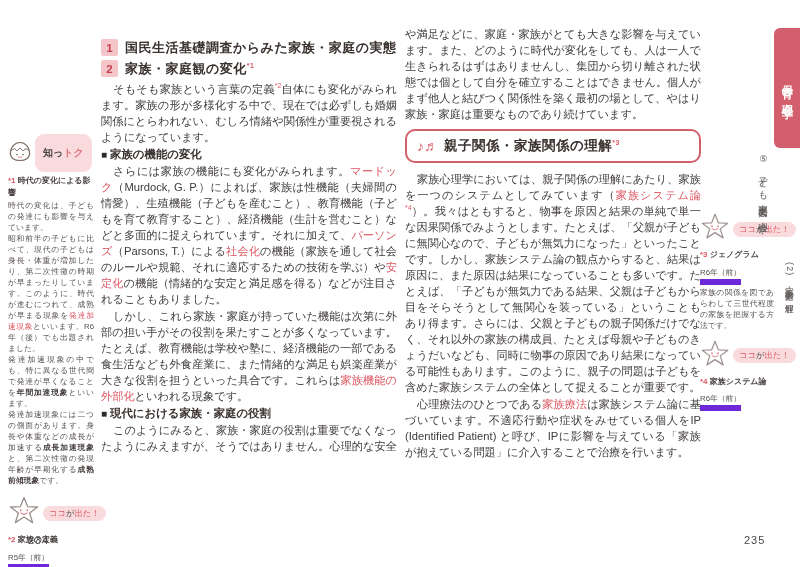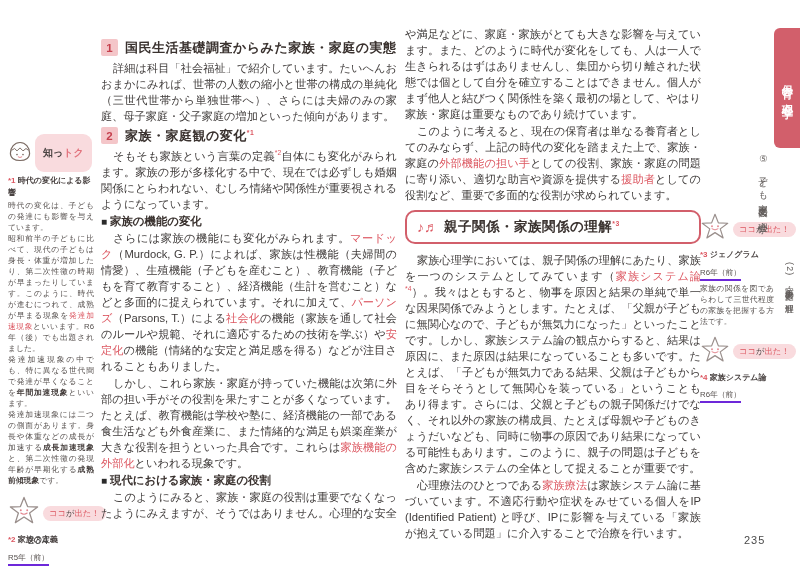--- a/index.html
+++ b/index.html
@@ -33,21 +33,21 @@
   .rmargin{position:absolute;left:700px;top:212px;width:74px;}
   .mrow{display:flex;align-items:center;gap:3px;margin-bottom:3px;}
   .pill{background:#f9dbde;border-radius:9px;padding:2px 6px;font-size:8.3px;font-weight:normal;
         color:#dc5660;white-space:nowrap;}
   .mnote-title{font-size:8px;font-weight:bold;line-height:11.5px;color:#4a4342;margin-top:0;
                text-align:left;}
   .mnote-body{font-size:7.8px;line-height:11px;color:#56504e;text-align:justify;
               white-space:pre-line;margin-top:2px;}
   .spot-title{font-size:8px;font-weight:bold;line-height:11.5px;color:#4a4342;margin-top:2px;}
   .spot-year{font-size:7.8px;color:#56504e;margin-top:2px;display:inline-block;
-             border-bottom:2px solid #6d28d9;padding-bottom:1px;}
+             border-bottom:6px solid #6d28d9;padding-bottom:1px;}
   .staricon{flex:0 0 auto;}
   .eggicon{flex:0 0 auto;}
   .ktpill{background:#f9dbde;border-radius:9px;padding:12px 8px;font-size:10px;font-weight:bold;color:#4a4342;white-space:nowrap;text-align:right;}
   .ktpill .pink{color:#e2737d;}
   
   .pageno{position:absolute;font-size:11px;color:#4a4a4a;letter-spacing:1px;}
   .pageno.left{left:28px;top:534px;text-align:right;}
   .pageno.right{left:744px;top:534px;text-align:right;}
   
   .tab{position:absolute;left:774px;top:28px;width:26px;height:120px;background:#d25f6b;
@@ -95,37 +95,35 @@
     </div>
     <div class="spot-title"><span class="r">*2 </span><span>家族の定義</span></div>
     <span class="spot-year">R5年（前）</span>
   </aside>
 
   <main class="main-col lmain">
     <div class="sec-h">
       <span class="numbox">1</span>
       <span class="sec-title">国民生活基礎調査からみた家族・家庭の実態</span>
     </div>
-    <p class="para"><span>詳細は科目「社会福祉」で紹介しています。たいへんおおまかにみれば、世帯の人数の縮小と世帯の構成の単純化（三世代世帯から単独世帯へ）、さらには夫婦のみの家庭、母子家庭・父子家庭の増加といった傾向があります。</span></p>
 
     <div class="sec-h">
       <span class="numbox">2</span>
       <span class="sec-title"><span>家族・家庭観の変化</span><span class="sup">*1</span></span>
     </div>
     <p class="para"><span>そもそも家族という言葉の定義</span><span class="sup">*2</span><span>自体にも変化がみられます。家族の形が多様化する中で、現在では必ずしも婚姻関係にとらわれない、むしろ情緒や関係性が重要視されるようになっています。</span></p>
     <div class="subhead"><span class="sq">■</span><span>家族の機能の変化</span></div>
     <p class="para"><span>さらには家族の機能にも変化がみられます。</span><span class="r">マードック</span><span>（Murdock, G. P.）によれば、家族は性機能（夫婦間の情愛）、生殖機能（子どもを産むこと）、教育機能（子どもを育て教育すること）、経済機能（生計を営むこと）などと多面的に捉えられています。それに加えて、</span><span class="r">パーソンズ</span><span>（Parsons, T.）による</span><span class="r">社会化</span><span>の機能（家族を通して社会のルールや規範、それに適応するための技術を学ぶ）や</span><span class="r">安定化</span><span>の機能（情緒的な安定と満足感を得る）などが注目されることもありました。</span></p>
     <p class="para"><span>しかし、これら家族・家庭が持っていた機能は次第に外部の担い手がその役割を果たすことが多くなっています。たとえば、教育機能は学校や塾に、経済機能の一部である食生活なども外食産業に、また情緒的な満足も娯楽産業が大きな役割を担うといった具合です。これらは</span><span class="r">家族機能の外部化</span><span>といわれる現象です。</span></p>
     <div class="subhead"><span class="sq">■</span><span>現代における家族・家庭の役割</span></div>
     <p class="para"><span>このようにみると、家族・家庭の役割は重要でなくなったようにみえますが、そうではありません。心理的な安全</span></p>
   </main>
 
   <main class="main-col rmain">
     <p class="para noind"><span>や満足などに、家庭・家族がとても大きな影響を与えています。また、どのように時代が変化をしても、人は一人で生きられるはずはありませんし、集団から切り離された状態では個として自分を確立することはできません。個人がまず他人と結びつく関係性を築く最初の場として、やはり家族・家庭は重要なものであり続けています。</span></p>
-    <p class="para"><span>このように考えると、現在の保育者は単なる養育者としてのみならず、上記の時代の変化を踏まえた上で、家族・家庭の</span><span class="r">外部機能の担い手</span><span>としての役割、家族・家庭の問題に寄り添い、適切な助言や資源を提供する</span><span class="r">援助者</span><span>としての役割など、重要で多面的な役割が求められています。</span></p>
     <div class="headline">
       <span class="mus">♪♬</span>
       <span class="ht"><span>親子関係・家族関係の理解</span><span class="sup">*3</span></span>
     </div>
     <p class="para"><span>家族心理学においては、親子関係の理解にあたり、家族を一つのシステムとしてみています（</span><span class="r">家族システム論</span><span class="sup">*4</span><span>）。我々はともすると、物事を原因と結果の単純で単一な因果関係でみようとします。たとえば、「父親が子どもに無関心なので、子どもが無気力になった」といったことです。しかし、家族システム論の観点からすると、結果は原因に、また原因は結果になっていることも多いです。たとえば、「子どもが無気力である結果、父親は子どもから目をそらそうとして無関心を装っている」ということもあり得ます。さらには、父親と子どもの親子関係だけでなく、それ以外の家族の構成員、たとえば母親や子どものきょうだいなども、同時に物事の原因であり結果になっている可能性もあります。このように、親子の問題は子どもを含めた家族システムの全体として捉えることが重要です。</span></p>
     <p class="para"><span>心理療法のひとつである</span><span class="r">家族療法</span><span>は家族システム論に基づいています。不適応行動や症状をみせている個人をIP (Identified Patient) と呼び、IPに影響を与えている「家族が抱えている問題」に介入することで治療を行います。</span></p>
   </main>
 
   <aside class="rmargin">
     <div class="mrow">

